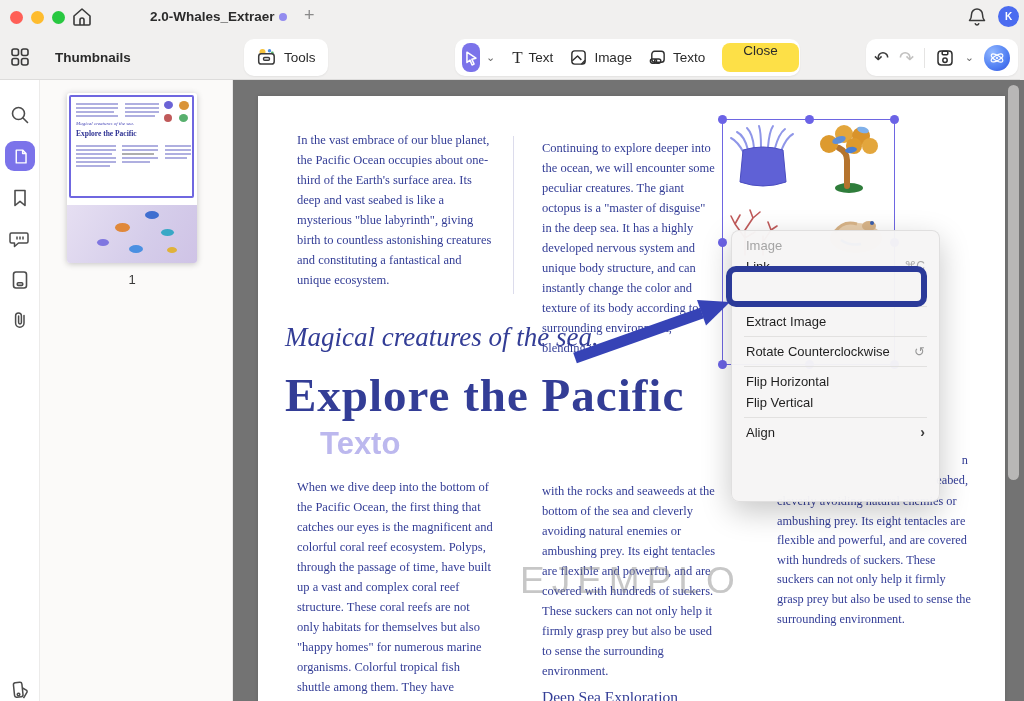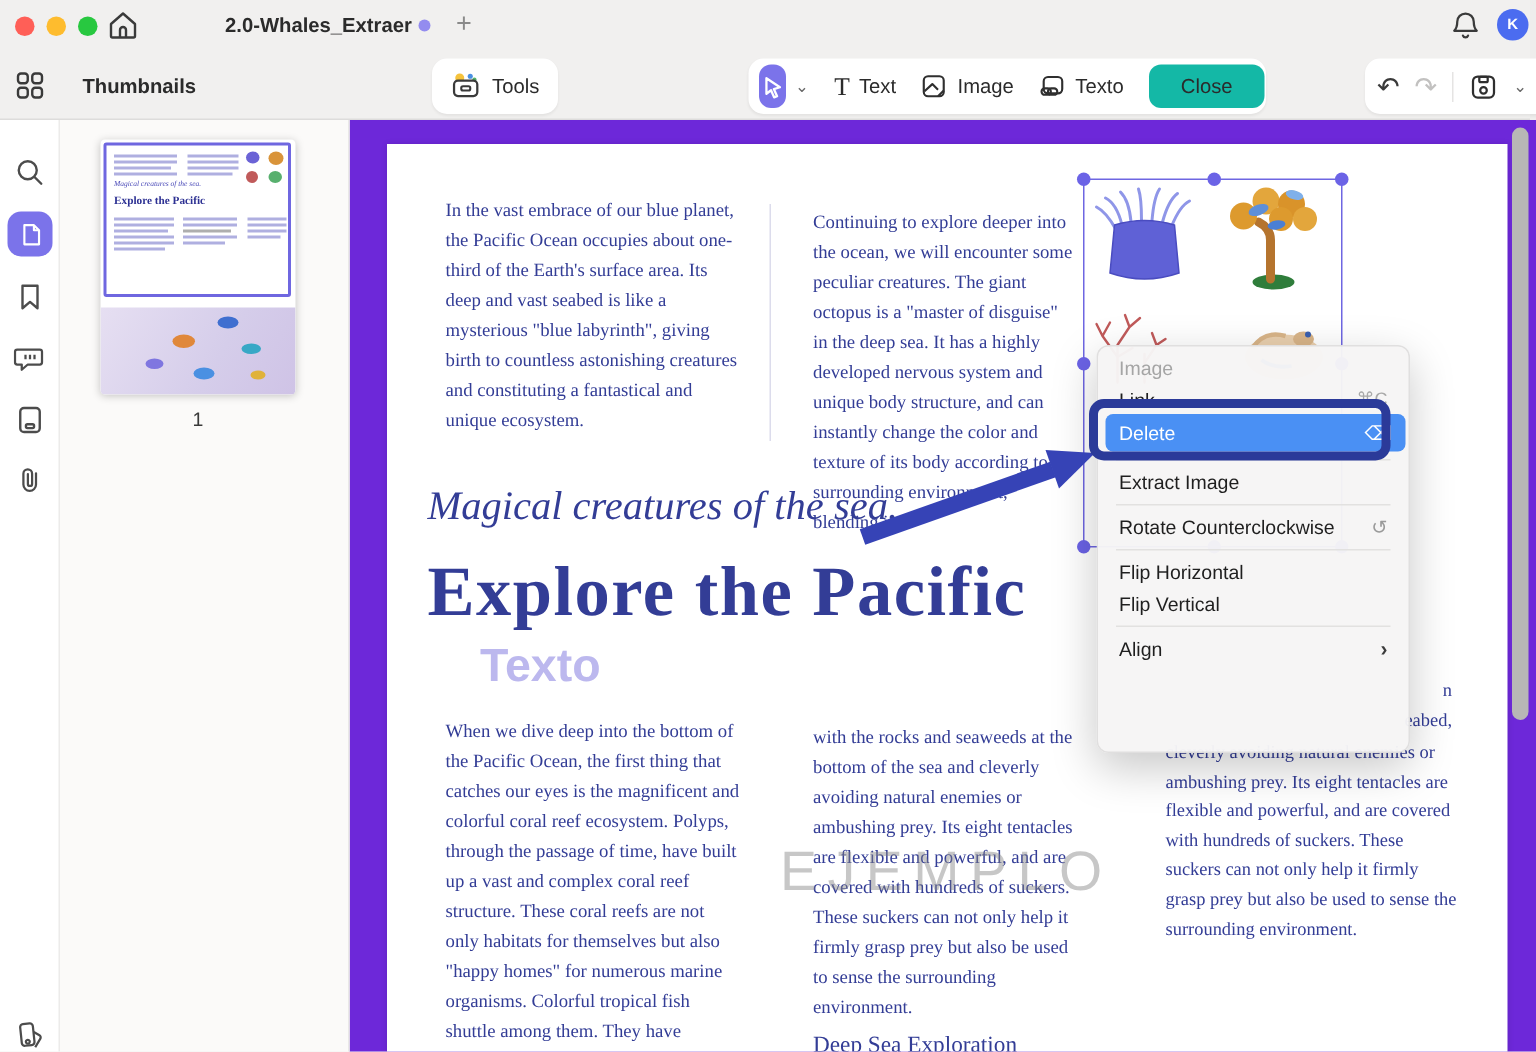--- a/index.html
+++ b/index.html
@@ -11,30 +11,30 @@
   .light { position:absolute; top:11px; width:13px; height:13px; border-radius:50%; }
   #home-btn { position:absolute; left:70px; top:5px; width:24px; height:24px; }
   #tab-title { position:absolute; left:150px; top:9px; font-size:13.5px; color:#2b2b2b; font-weight:600; }
   #tab-dot { position:absolute; left:279px; top:13px; width:8px; height:8px; border-radius:50%; background:#938cef; font-size:0; overflow:hidden; }
   #tab-plus { position:absolute; left:304px; top:5px; font-size:18px; color:#8a8a8a; font-weight:400; }
   #bell-btn { position:absolute; left:966px; top:6px; width:22px; height:22px; }
   #avatar { position:absolute; left:998px; top:6px; width:21px; height:21px; border-radius:50%; background:#4b6cf0; color:#fff; font-size:10px; font-weight:700; display:flex; align-items:center; justify-content:center; }
   #grid-btn { position:absolute; left:9px; top:46px; width:22px; height:22px; }
   #thumbs-label { position:absolute; left:55px; top:50px; font-size:13.5px; color:#2b2b2b; font-weight:600; }
 
-  .tb-group { position:absolute; top:39px; height:37px; background:#ffffff; border-radius:10px; box-shadow:0 1px 2px rgba(0,0,0,.06); display:flex; align-items:center;margin-left:44px; }
+  .tb-group { position:absolute; top:39px; height:37px; background:#ffffff; border-radius:10px; box-shadow:0 1px 2px rgba(0,0,0,.06); display:flex; align-items:center; }
   #tools-btn { left:244px; padding:0 12px; gap:7px; cursor:default; }
   #center-group { left:455px; width:345px; padding:0 7px; gap:6px; }
   #right-group { left:866px; width:152px; padding:0 8px; gap:8px; justify-content:space-between; }
   .tb-label { font-size:13.5px; color:#2b2b2b; }
   .tb-item { display:flex; align-items:center; gap:6px; padding:0 5px; }
   #select-btn { width:34px; height:29px; border-radius:8px; background:#7b73ea; display:flex; align-items:center; justify-content:center; }
   .chev { font-size:11px; color:#6a6a6a; }
   .vdiv { width:1px; height:20px; background:#e5e4e3; }
-  #close-btn { background:#14b8a6; border-radius:8px; height:29px; padding:0 21px; display:flex; align-items:center; }
+  #close-btn { background:#fde047; border-radius:8px; height:29px; padding:0 21px; display:flex; }
   #undo-btn { font-size:18px; color:#3a3a3a; line-height:1; }
   #redo-btn { font-size:18px; color:#c2c1c0; line-height:1; }
   #ai-btn { width:26px; height:26px; border-radius:50%; background:radial-gradient(circle at 32% 28%, #8fb6ff, #4e7df2 62%, #3350dd); display:flex; align-items:center; justify-content:center; }
   .serifT { font-family:"Liberation Serif", serif; font-size:17px; color:#2b2b2b; }
 
   
   #rail { position:absolute; left:0; top:80px; width:40px; height:621px; background:#ffffff; border-right:1px solid #eceBea; z-index:4; }
   .rail-icon { position:absolute; left:9px; width:22px; height:22px; }
   #rail-active { position:absolute; left:5px; top:61px; width:30px; height:30px; border-radius:9px; background:#7b73ea; display:flex; align-items:center; justify-content:center; }
 
@@ -43,21 +43,21 @@
   #thumb-card { position:absolute; left:27px; top:13px; width:130px; height:170px; background:#fff; border-radius:3px; box-shadow:0 1px 6px rgba(0,0,0,.22); overflow:hidden; }
   .mini-line { position:absolute; height:2px; background:#9b9bd8; opacity:.8; }
   #mini-title { position:absolute; left:9px; top:36px; font-family:"Liberation Serif", serif; font-weight:700; font-size:7.5px; color:#2d3193; white-space:nowrap; }
   #mini-sub { position:absolute; left:9px; top:28px; font-family:"Liberation Serif", serif; font-style:italic; font-size:5px; color:#4a4ab8; white-space:nowrap; }
   #mini-photo { position:absolute; left:0; bottom:0; width:130px; height:58px; background:linear-gradient(120deg,#e6dff2,#d5cdea 60%,#cfc3e6); }
   .fish { position:absolute; border-radius:50%; }
   #viewport-box { position:absolute; left:2px; top:2px; width:125px; height:103px; border:2px solid #6f67e0; border-radius:2px; }
   #page-num { position:absolute; left:27px; top:192px; width:130px; text-align:center; font-size:13px; color:#3a3a3a; }
 
   
-  #canvas { position:absolute; left:233px; top:80px; width:791px; height:621px; background:#6d28d9; overflow:hidden; }
+  #canvas { position:absolute; left:233px; top:80px; width:791px; height:621px; background:#737373; overflow:hidden; }
   #page { position:absolute; left:25px; top:16px; width:747px; height:640px; background:#ffffff; box-shadow:0 0 4px rgba(0,0,0,.12); }
   .doc { font-family:"Liberation Serif", serif; color:#333d96; }
   .body-col { position:absolute; font-size:12.5px; line-height:20px; }
   #col-div1 { position:absolute; left:255px; top:40px; width:1px; height:158px; background:#dcdcec; }
   #doc-subtitle { position:absolute; left:27px; top:226px; font-size:27px; font-style:italic; }
   #doc-title { position:absolute; left:27px; top:272px; font-size:47px; font-weight:700; white-space:nowrap; letter-spacing:1px; }
   #texto-label { position:absolute; left:62px; top:330px; font-size:31px; font-weight:700; color:#bcb8ee; font-family:"Liberation Sans",sans-serif; }
   #watermark { position:absolute; left:262px; top:464px; font-size:37px; letter-spacing:7px; color:rgba(130,130,130,.45); font-family:"Liberation Sans",sans-serif; z-index:3; }
   #col3-frags { position:absolute; left:519px; top:355px; width:191px; text-align:right; font-size:12.3px; line-height:19.6px; }
   #heading2 { position:absolute; left:284px; top:592px; font-size:15.5px; font-weight:400;text-align:center; }
@@ -368,24 +368,20 @@
   </svg>
 
   <div id="ctx-menu">
     <div class="mi mi-header">
       <span>Image</span>
     </div>
     <div class="mi">
       <span>Link</span>
         <span class="mi-short">⌘C</span>
     </div>
-    <div id="mi-delete">
-      <span>Delete</span>
-        <span>⌫</span>
-    </div>
     <div style="height:25px"></div>
     <div class="msep"></div>
     <div class="mi">
         <span>Extract Image</span>
       </div>
     <div class="msep"></div>
     <div class="mi">
       <span>Rotate Counterclockwise</span>
         <span class="rot-icon">↺</span>
     </div>

